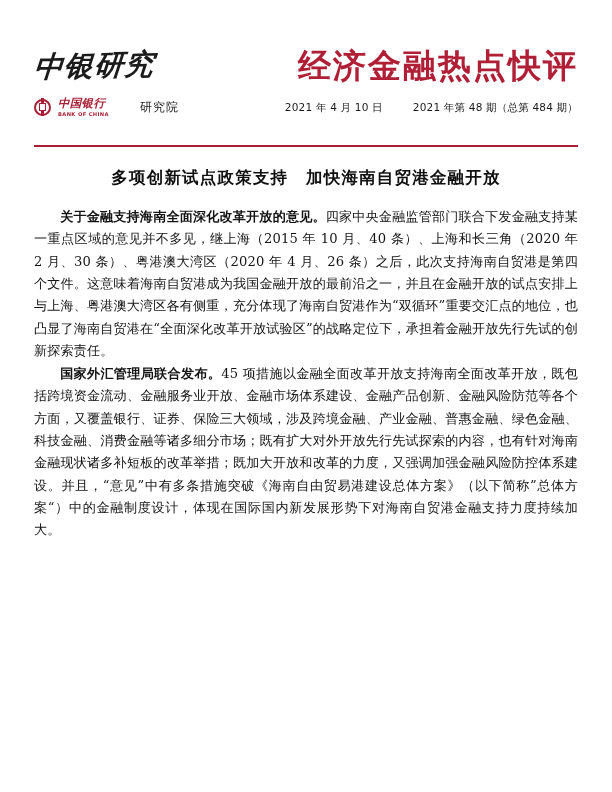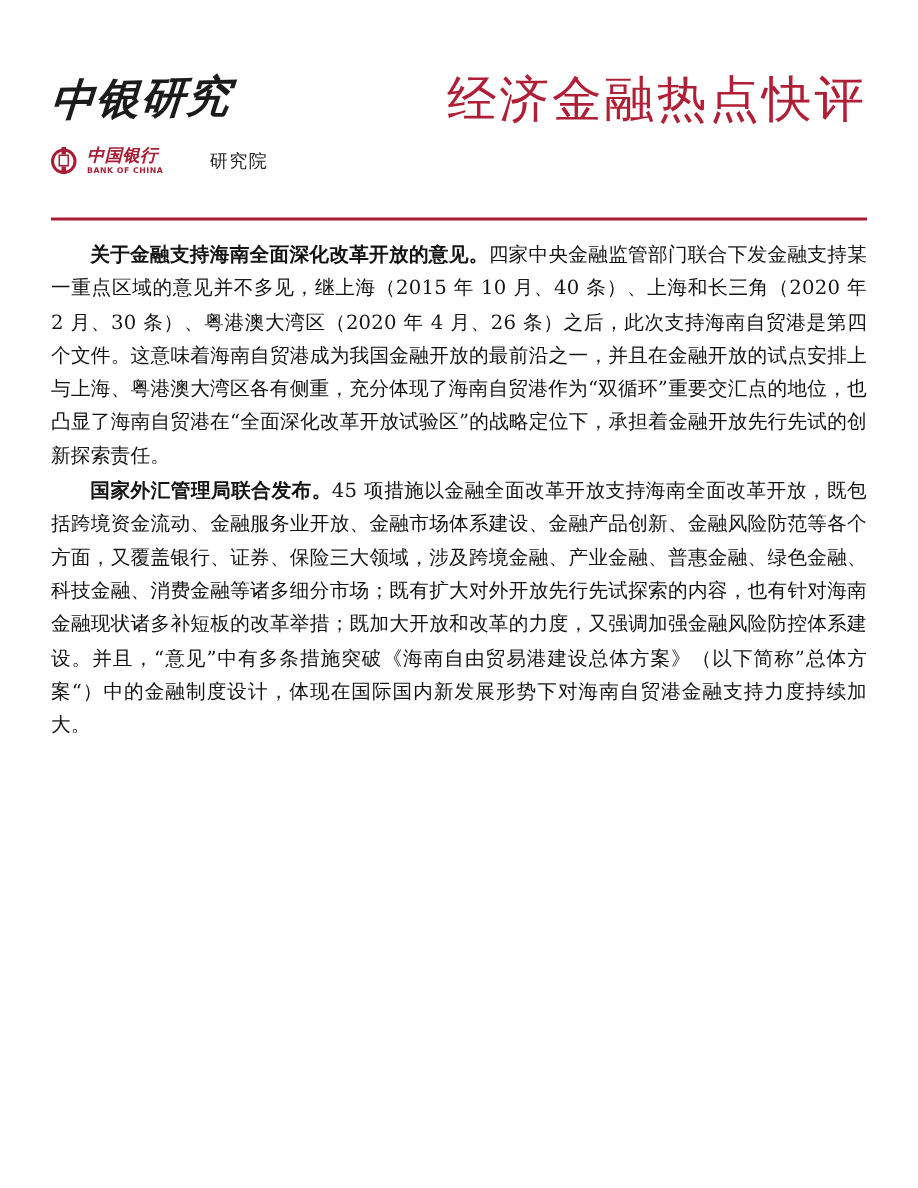--- a/index.html
+++ b/index.html
@@ -120,21 +120,21 @@
     position: absolute;
     right: 34px;
     top: 48px;
     text-align: right;
     width: 320px;
   }
 
   .pub-title {
     font-family: "DejaVu Serif", "Liberation Serif", serif;
     font-size: 33px;
-    font-weight: 400;
+    font-weight: 700;
     color: #b01f36;
     letter-spacing: 2px;
     line-height: 1.12;
     white-space: nowrap;
     text-align: right;
   }
 
   .meta-row {
     margin-top: 16px;
     display: flex;
@@ -207,27 +207,32 @@
         <span>
           <div class="boc-cn">中国银行</div>
           <div class="boc-en">BANK OF CHINA</div>
         </span>
         <span class="boc-inst">研究院</span>
       </div>
     </div>
 
     <div class="head-right">
       <div class="pub-title">经济金融热点快评</div>
+      <div class="meta-row">
+        <span>2021 年 4 月 10 日</span>
+        <span>2021 年第 48 期（总第 484 期）</span>
+      </div>
     </div>
 
     <div class="rule"></div>
   </div>
 
   <div class="content">
 
+    <h1 class="doc-title">多项创新试点政策支持　加快海南自贸港金融开放</h1>
 
 
     <p class="para">
       <b>关于金融支持海南全面深化改革开放的意见。</b><span>四家中央金融监管部门联合下发金融支持某一重点区域的意见并不多见，继上海（2015 年 10 月、40 条）、上海和长三角（2020 年 2 月、30 条）、粤港澳大湾区（2020 年 4 月、26 条）之后，此次支持海南自贸港是第四个文件。这意味着海南自贸港成为我国金融开放的最前沿之一，并且在金融开放的试点安排上与上海、粤港澳大湾区各有侧重，充分体现了海南自贸港作为“双循环”重要交汇点的地位，也凸显了海南自贸港在“全面深化改革开放试验区”的战略定位下，承担着金融开放先行先试的创新探索责任。</span>
     </p>
 
     <p class="para">
       <b>国家外汇管理局联合发布。</b><span>45 项措施以金融全面改革开放支持海南全面改革开放，既包括跨境资金流动、金融服务业开放、金融市场体系建设、金融产品创新、金融风险防范等各个方面，又覆盖银行、证券、保险三大领域，涉及跨境金融、产业金融、普惠金融、绿色金融、科技金融、消费金融等诸多细分市场；既有扩大对外开放先行先试探索的内容，也有针对海南金融现状诸多补短板的改革举措；既加大开放和改革的力度，又强调加强金融风险防控体系建设。并且，“意见”中有多条措施突破《海南自由贸易港建设总体方案》（以下简称”总体方案“）中的金融制度设计，体现在国际国内新发展形势下对海南自贸港金融支持力度持续加大。</span>
     </p>
 

